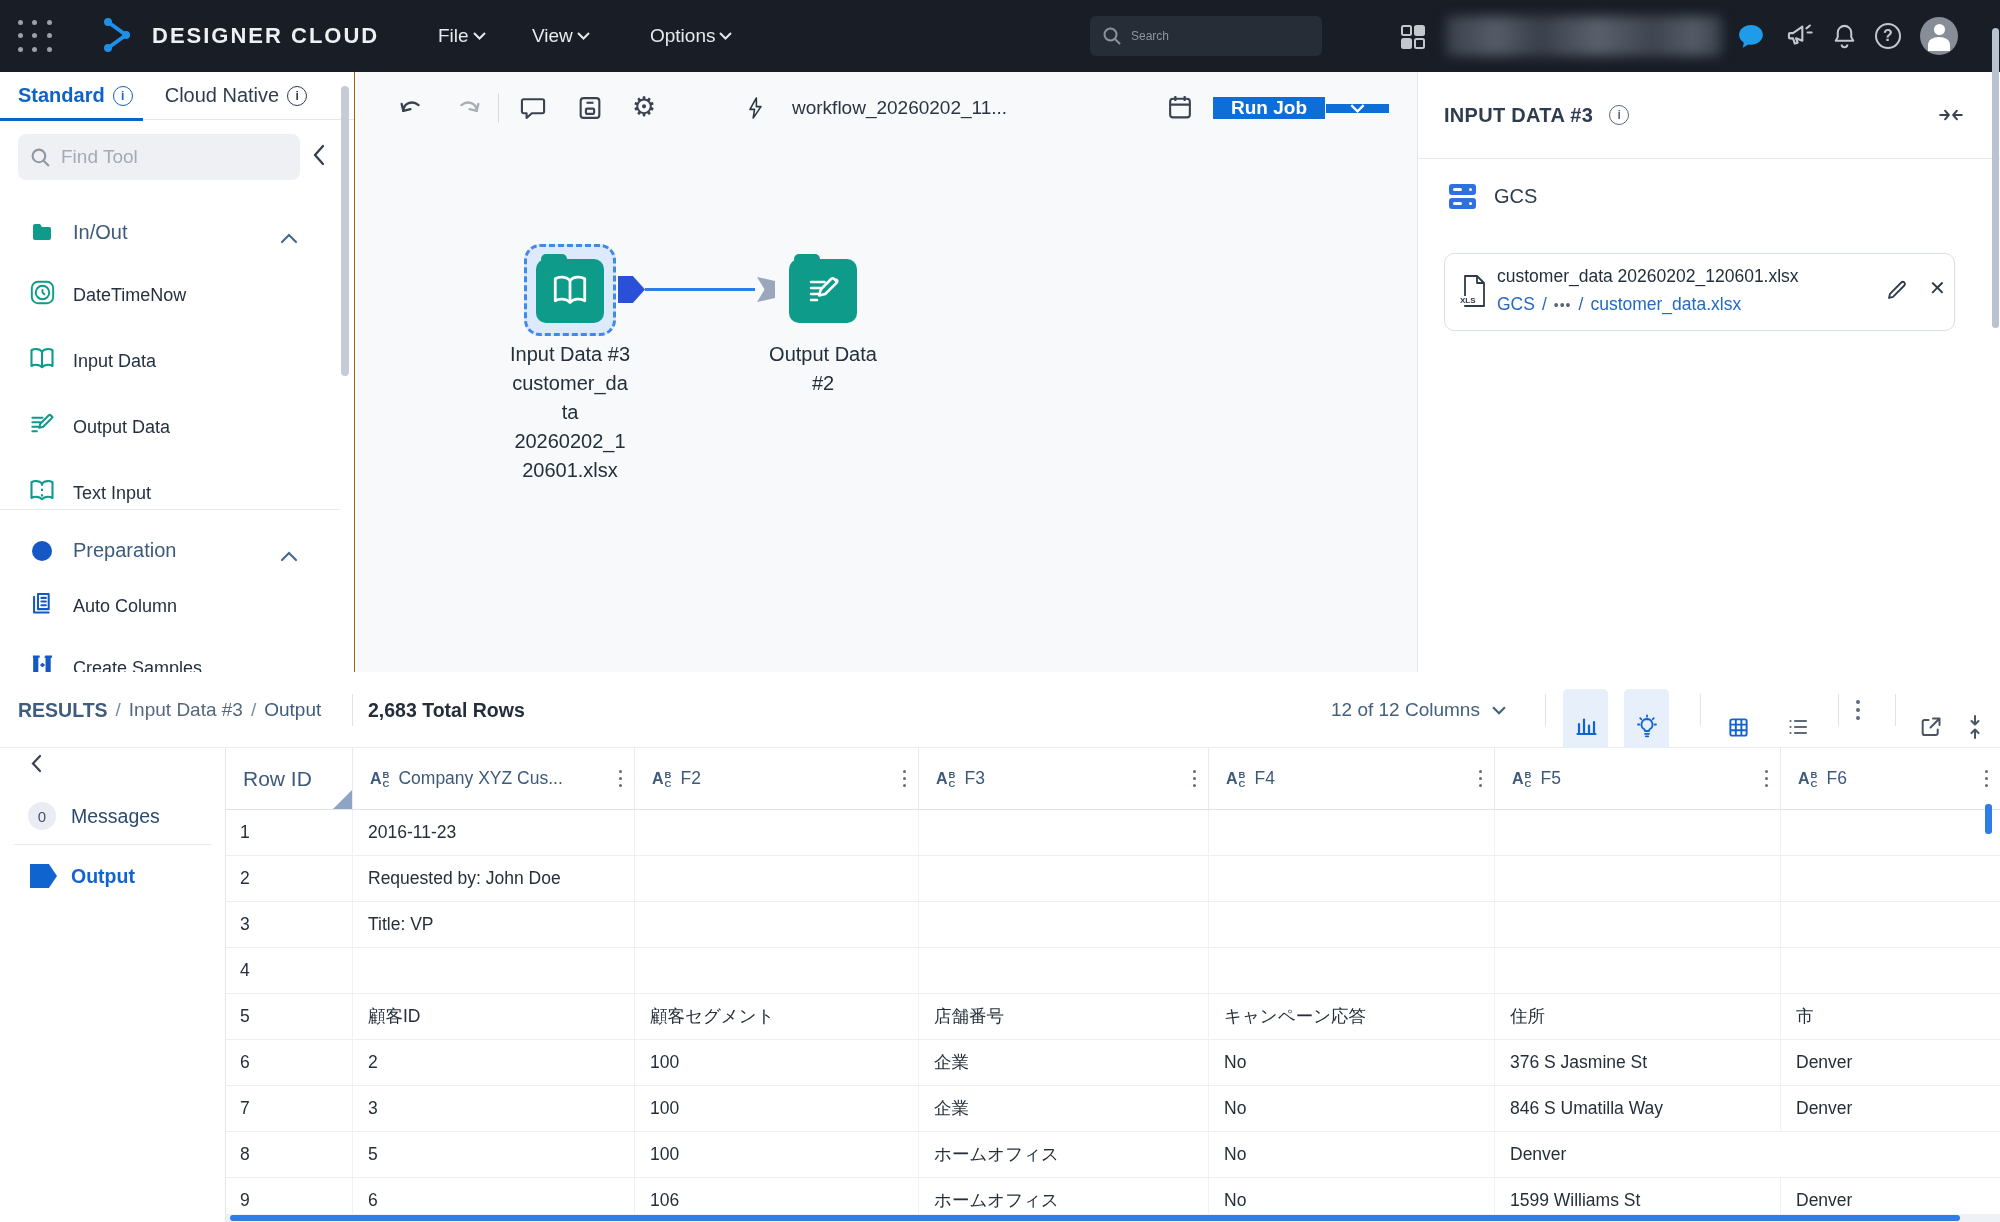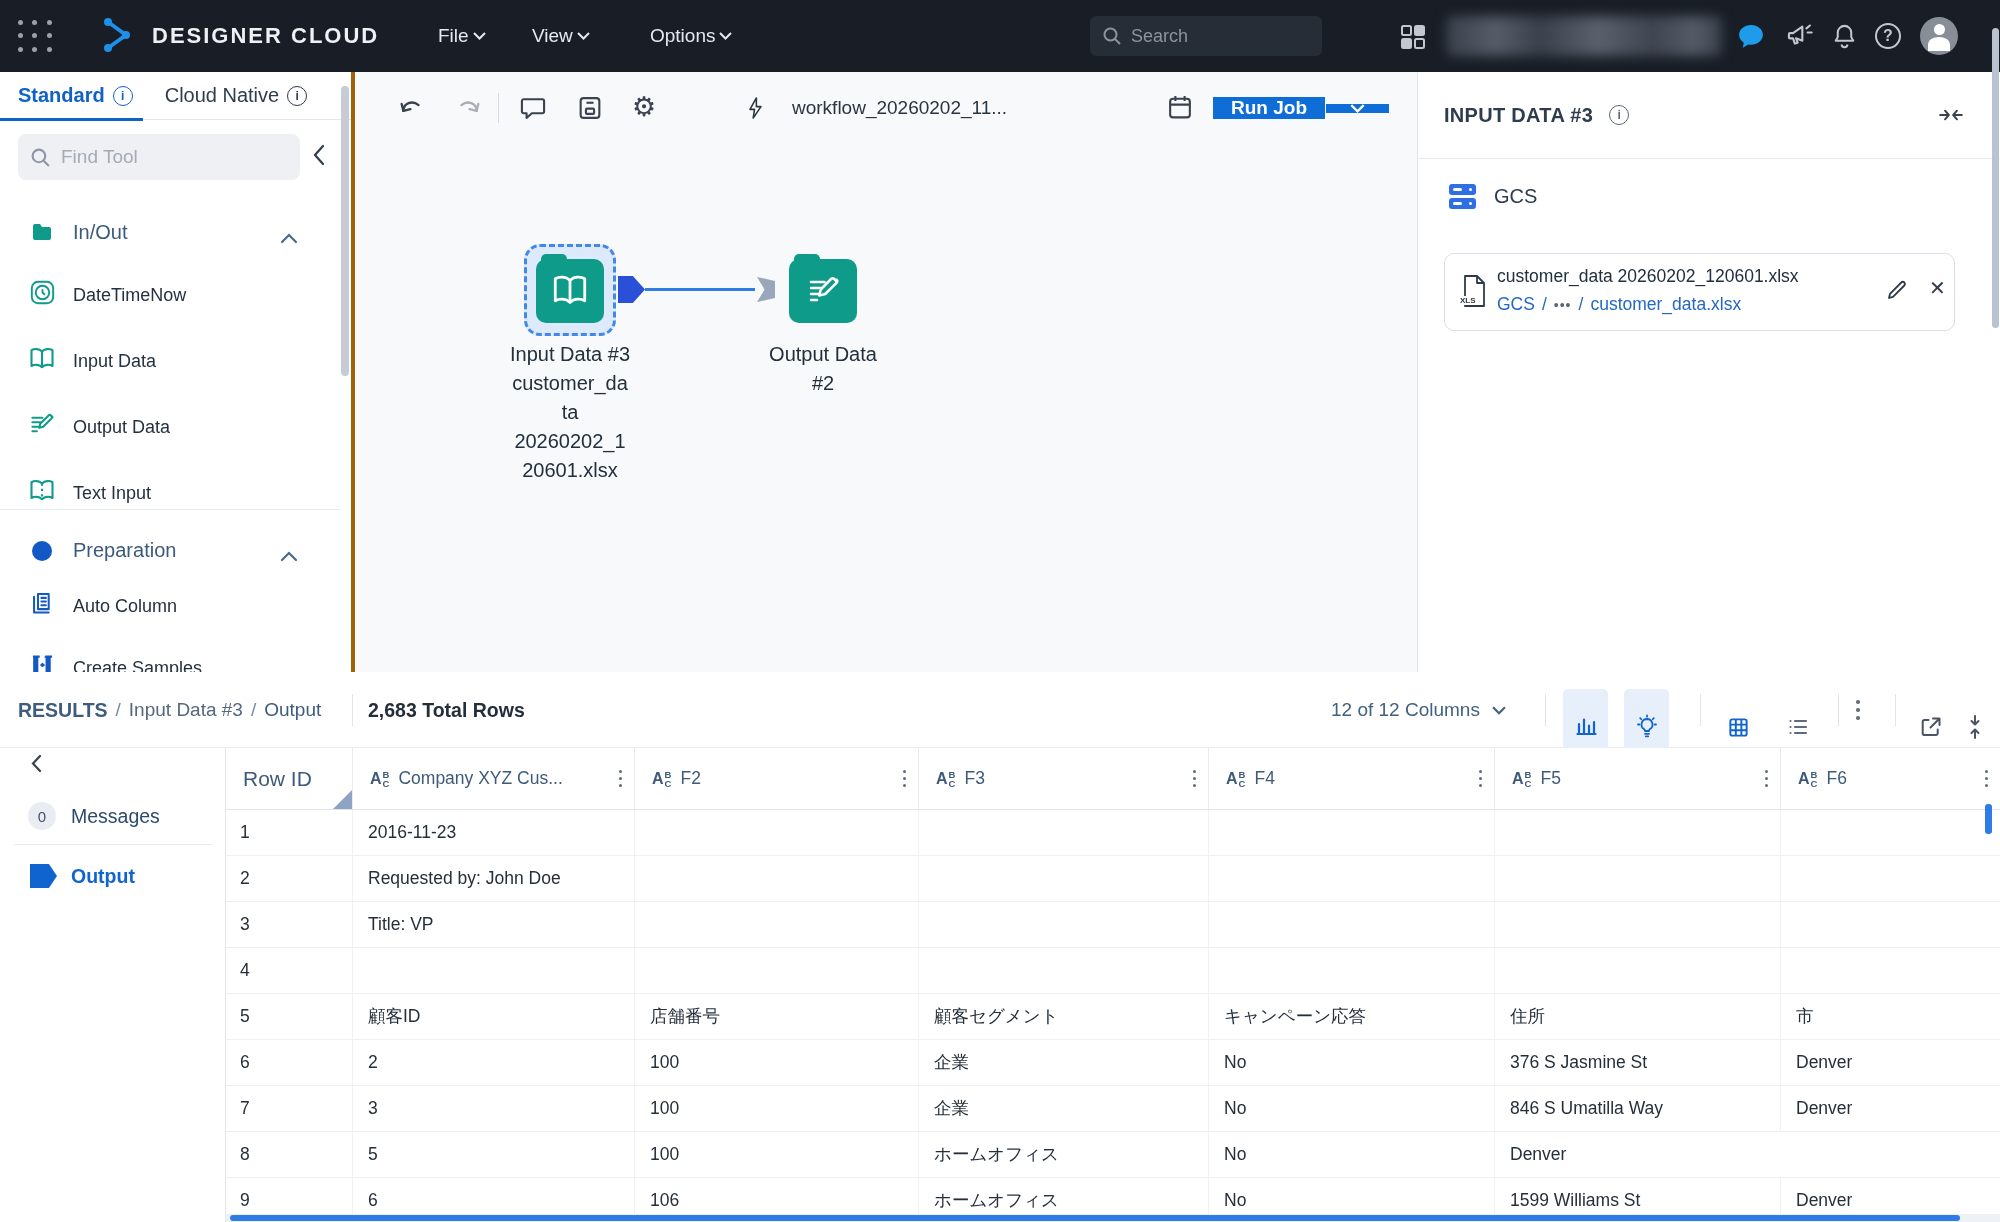--- a/index.html
+++ b/index.html
@@ -11,35 +11,35 @@
   .nav { position: absolute; left: 0; top: 0; width: 2000px; height: 72px; background: #181d26; }
   .nav-abs { position: absolute; display: flex; align-items: center; }
   .waffle { left: 16px; top: 18px; width: 38px; height: 36px; display: grid; grid-template-columns: repeat(3,1fr); gap: 5px; place-items: center; }
   .waffle i { width: 5px; height: 5px; border-radius: 50%; background: #9aa1ab; }
   .logo { left: 102px; top: 17px; }
   .brand { left: 152px; top: 0; height: 72px; color: #eef0f3; font-size: 22px; font-weight: 700; letter-spacing: 2px; }
   .menu { top: 0; height: 72px; color: #e6e9ed; font-size: 19px; gap: 4px; cursor: pointer; }
   .menu-file { left: 438px; } .menu-view { left: 532px; } .menu-options { left: 650px; }
   .chev-dn { width: 13px; height: 8px; }
   .searchbox { left: 1090px; top: 16px; width: 232px; height: 40px; background: #272d37; border-radius: 6px; padding: 0 12px; gap: 9px; }
-  .searchbox input { background: transparent; border: none; outline: none; color: #cdd2d9; font-size: 18px; width: 160px; font-family: inherit; }
+  .searchbox input { background: transparent; border: none; outline: none; color: #cdd2d9; font-size: 12px; width: 160px; font-family: inherit; }
   .searchbox input::placeholder { color: #8d939d; }
   .nav-icon { color: #c3c8cf; }
   .apps-icon { left: 1400px; top: 24px; }
   .blur-pill { left: 1446px; top: 16px; width: 276px; height: 40px; border-radius: 6px; background: linear-gradient(90deg,#3a404b 0%,#565d68 18%,#3a404b 34%,#5a616c 55%,#3f4550 75%,#555c67 90%,#3a404b 100%); filter: blur(6px); }
   .chat-icon { left: 1737px; top: 22px; }
   .horn-icon { left: 1786px; top: 22px; }
   .bell-icon { left: 1831px; top: 22px; }
   .help-icon { left: 1875px; top: 23px; width: 26px; height: 26px; border: 2px solid #c3c8cf; border-radius: 50%; color: #c3c8cf; font-size: 16px; font-weight: 700; justify-content: center; }
   .avatar { left: 1920px; top: 17px; width: 38px; height: 38px; border-radius: 50%; background: #878e97; overflow: hidden; justify-content: center; }
   .avatar .head { position: absolute; top: 7px; left: 14px; width: 11px; height: 11px; border-radius: 50%; background: #fff; }
   .avatar .body { position: absolute; top: 20px; left: 8px; width: 22px; height: 14px; border-radius: 50% 50% 0 0; background: #fff; }
 
   
-  .sidebar { position: absolute; left: 0; top: 72px; width: 355px; height: 600px; background: #fff; border-right: 4px solid #a16207; }
+  .sidebar { position: absolute; left: 0; top: 72px; width: 355px; height: 600px; background: #fff; border-right: 1px solid #a16207; }
   .tabs { position: absolute; left: 0; top: 0; width: 100%; height: 48px; display: flex; border-bottom: 1px solid #e3e7ed; }
   .tab { display: flex; align-items: center; gap: 8px; font-size: 20px; padding: 0 14px 0 18px; cursor: pointer; position: relative; }
   .tab-active { color: #0f62c8; font-weight: 600; }
   .tab-active::after { content: ""; position: absolute; left: 0; right: 4px; bottom: -2px; height: 3px; background: #0f62c8; }
   .tab-idle { color: #2e3c4e; }
   .info-dot { display: inline-flex; width: 20px; height: 20px; border-radius: 50%; border: 1.8px solid currentColor; font-size: 12px; font-weight: 700; align-items: center; justify-content: center; font-style: normal; }
   .findrow { position: absolute; left: 18px; top: 62px; width: 282px; height: 46px; background: #eef0f4; border-radius: 8px; display: flex; align-items: center; padding: 0 12px; gap: 10px; }
   .findrow input { background: transparent; border: none; outline: none; font-size: 19px; color: #39424e; width: 210px; font-family: inherit; }
   .findrow input::placeholder { color: #a4abb6; }
   .side-collapse { position: absolute; left: 312px; top: 72px; color: #2e3c4e; }
@@ -669,22 +669,22 @@
           <div class="td"></div>
           <div class="td"></div>
           <div class="td"></div>
           <div class="td"></div>
           <div class="td"></div>
           <div class="td"></div>
         </div>
         <div class="tr">
           <div class="td">5</div>
           <div class="td">顧客ID</div>
+          <div class="td">顧客セグメント</div>
           <div class="td">店舗番号</div>
-          <div class="td">顧客セグメント</div>
           <div class="td">キャンペーン応答</div>
           <div class="td">住所</div>
           <div class="td">市</div>
         </div>
         <div class="tr">
           <div class="td">6</div>
           <div class="td">2</div>
           <div class="td">100</div>
           <div class="td">企業</div>
           <div class="td">No</div>

